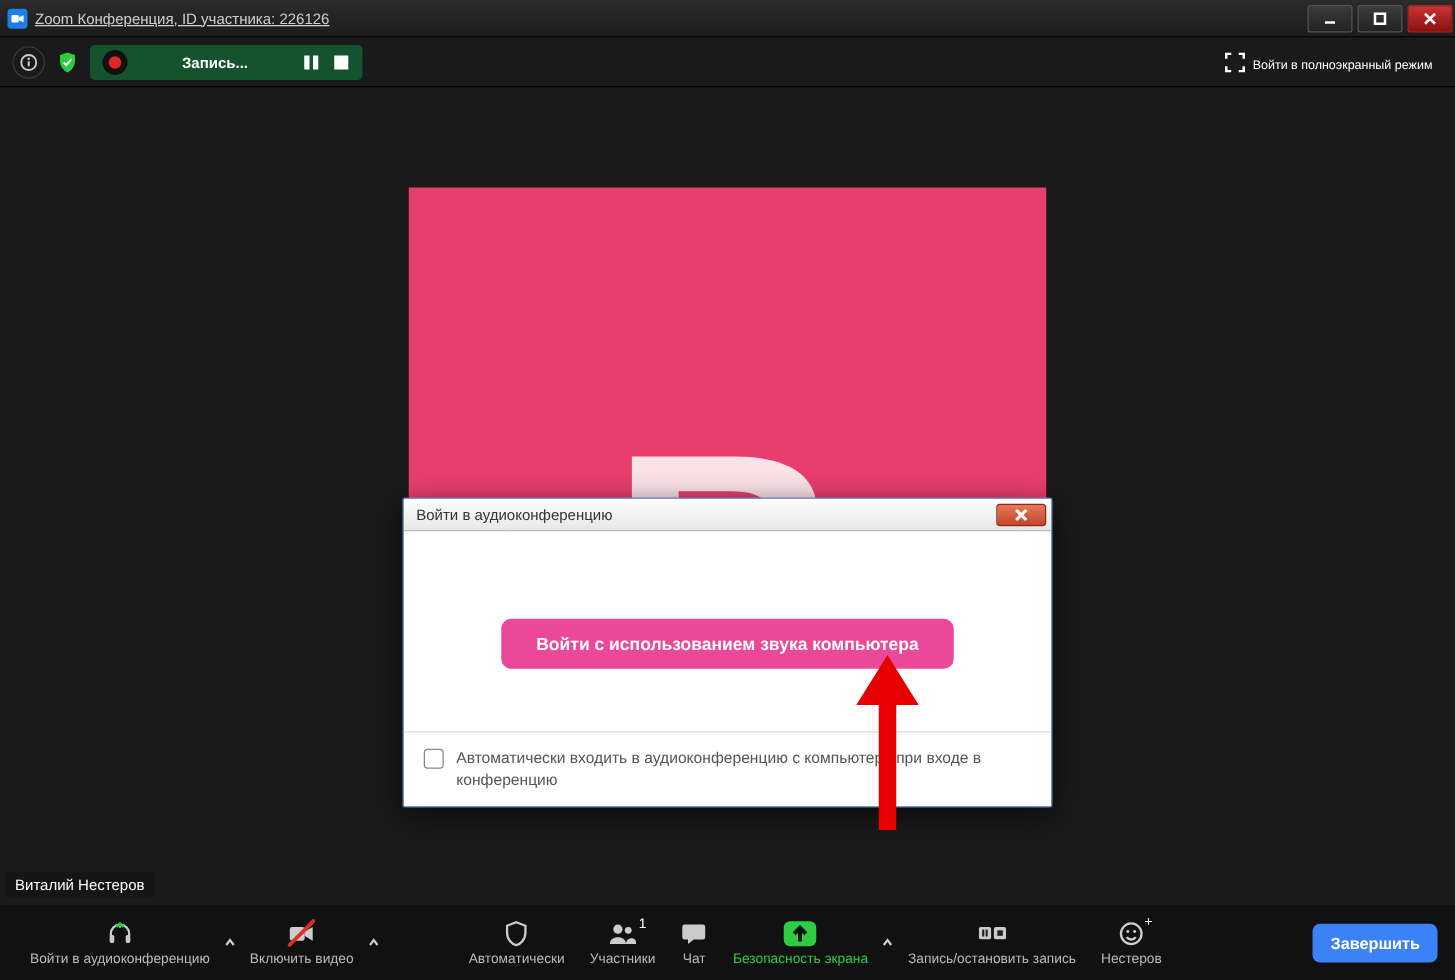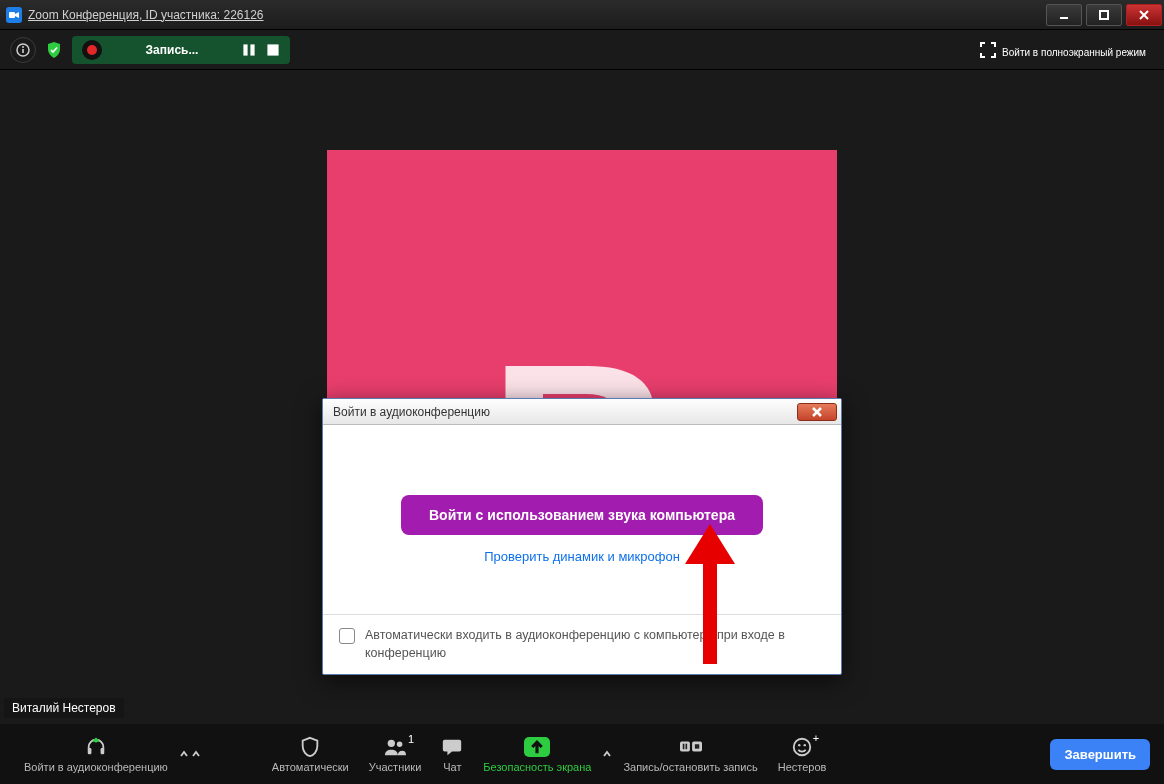--- a/index.html
+++ b/index.html
@@ -35,21 +35,21 @@
   .name-tag { position:absolute; left:4px; bottom:6px; background:rgba(20,20,20,.8); color:#fff; font-size:12px; padding:3px 8px; border-radius:2px;}
 
   
   .modal { position:absolute; left:50%; transform:translateX(-50%); top:328px; width:520px; background:#fff; border:1px solid #5a7ab0; border-radius:2px; box-shadow:0 6px 24px rgba(0,0,0,.6); overflow:hidden;}
   .modal-title { height:26px; background:linear-gradient(#fefefe,#e7e7e7); display:flex; align-items:center; padding:0 4px; font-size:12px; color:#333; border-bottom:1px solid #bbb;}
   .modal-title .zoom-app-icon { margin-right:6px;}
   .modal-title .spacer{flex:1;}
   .modal-close { width:40px; height:18px; background:linear-gradient(#e67a5a,#c5442a); border:1px solid #8a2e1a; border-radius:3px; display:flex; align-items:center; justify-content:center; cursor:pointer;}
   .modal-close svg{width:12px;height:12px;stroke:#fff;stroke-width:2.5;fill:none;}
   .modal-body { padding:70px 40px 50px; text-align:center;}
-  .primary-btn { background:#a21caf; color:#fff; border:none; border-radius:8px; padding:12px 28px; font-size:14px; font-weight:600; cursor:pointer;}
+  .primary-btn { background:#ec4899; color:#fff; border:none; border-radius:8px; padding:12px 28px; font-size:14px; font-weight:600; cursor:pointer;}
   .test-link { color:#0e71eb; font-size:13px; margin-top:14px; cursor:pointer;}
   .modal-footer { border-top:1px solid #ddd; padding:12px 16px; display:flex; align-items:flex-start; gap:10px; font-size:12.5px; color:#555;}
   .checkbox { width:16px; height:16px; border:1.5px solid #888; border-radius:3px; flex-shrink:0; margin-top:1px; cursor:pointer;}
 
   
   .arrow { position:absolute; left:680px; top:454px; pointer-events:none;}
   .arrow svg { width:60px; height:140px;}
 
   
   .bottom-bar { height:60px; background:#111; display:flex; align-items:center; padding:0 14px; color:#b9b9b9; font-size:11px;}
@@ -156,21 +156,20 @@
         <div class="spacer"></div>
         <div class="modal-close">
           <svg viewBox="0 0 12 12">
               <line x1="2" y1="2" x2="10" y2="10"></line>
               <line x1="10" y1="2" x2="2" y2="10"></line>
             </svg>
         </div>
       </div>
       <div class="modal-body">
         <button class="primary-btn">Войти с использованием звука компьютера</button>
-        <div class="test-link">Проверить динамик и микрофон</div>
       </div>
       <div class="modal-footer">
         <div class="checkbox"></div>
         <div style="line-height:1.4;">Автоматически входить в аудиоконференцию с компьютера при входе в конференцию</div>
       </div>
     </div>
 
     <div class="arrow">
       <svg viewBox="0 0 60 140">
         <path d="M30 140 L30 30" stroke="#e60000" stroke-width="14" fill="none"></path>
@@ -193,20 +192,30 @@
           </svg>
       </div>
       <span class="lbl">Войти в аудиоконференцию</span>
     </div>
     <div class="caret">
         <svg viewBox="0 0 10 10">
           <path d="M2 7 L5 3 L8 7" fill="none" stroke="#ccc" stroke-width="1.8"></path>
         </svg>
       </div>
 
+    <div class="ctrl-item">
+      <div class="ico">
+        <svg viewBox="0 0 24 24">
+            <rect x="2" y="6" width="13" height="12" rx="2" fill="#ccc"></rect>
+            <path d="M15 10 L22 6 V18 L15 14 Z" fill="#ccc"></path>
+          </svg>
+        <div class="slash"></div>
+      </div>
+      <span class="lbl">Включить видео</span>
+    </div>
     <div class="caret">
         <svg viewBox="0 0 10 10">
           <path d="M2 7 L5 3 L8 7" fill="none" stroke="#ccc" stroke-width="1.8"></path>
         </svg>
       </div>
 
     <div style="width:60px;"></div>
 
     <div class="ctrl-item">
       <div class="ico">

